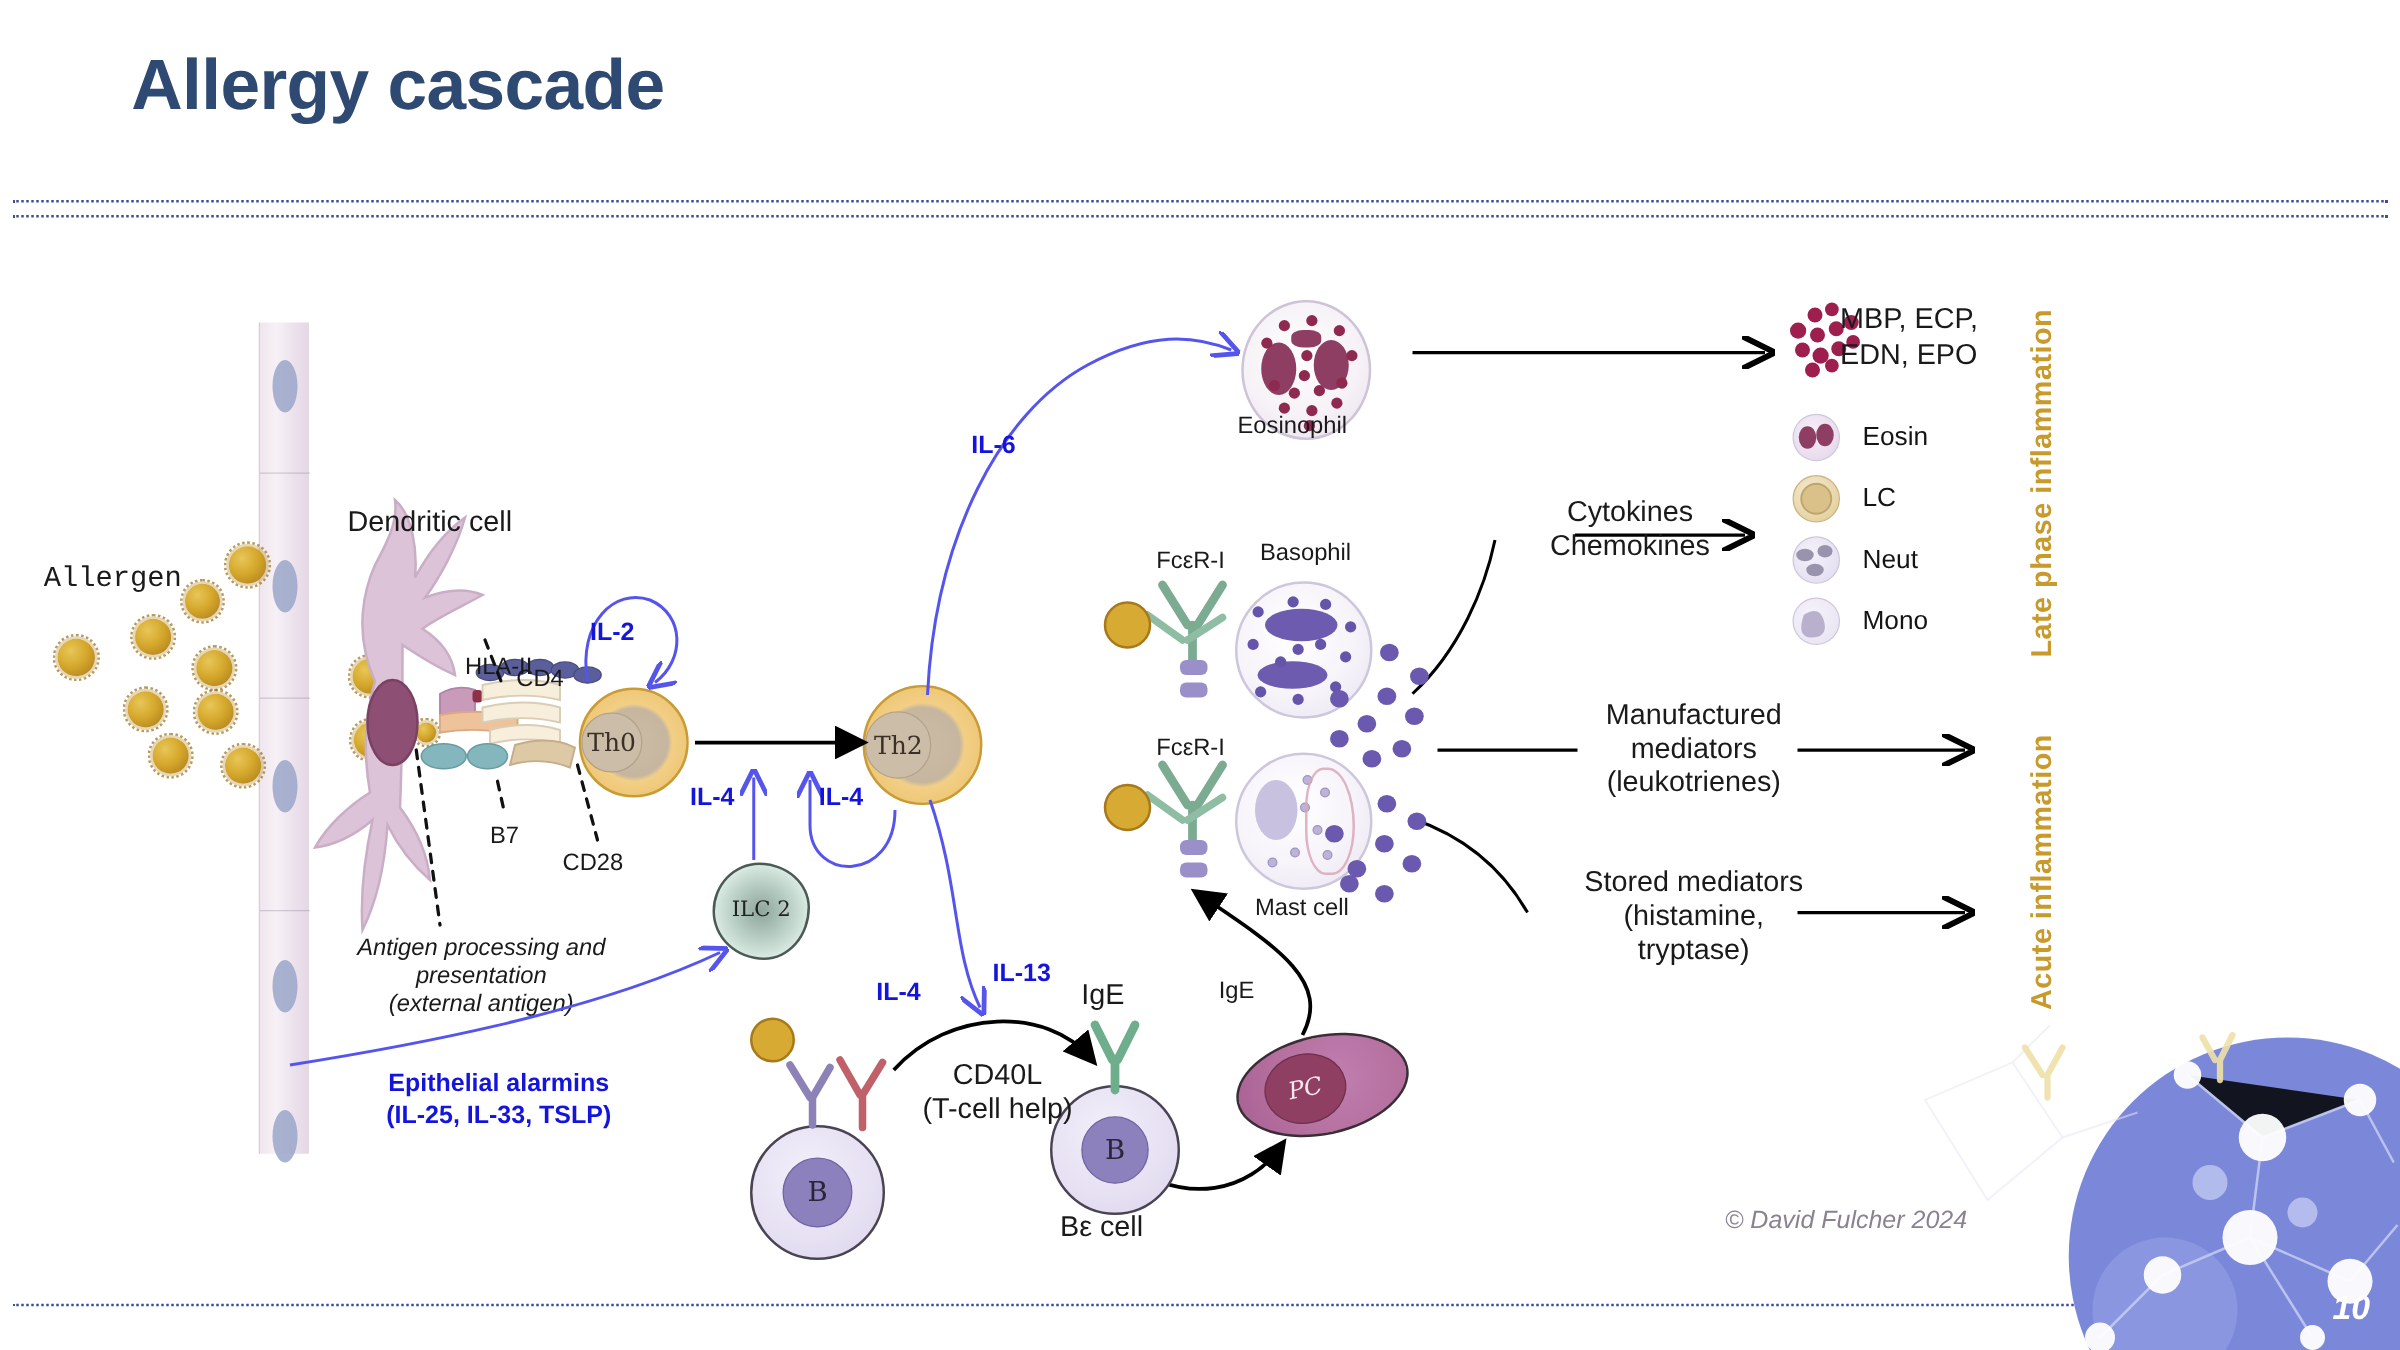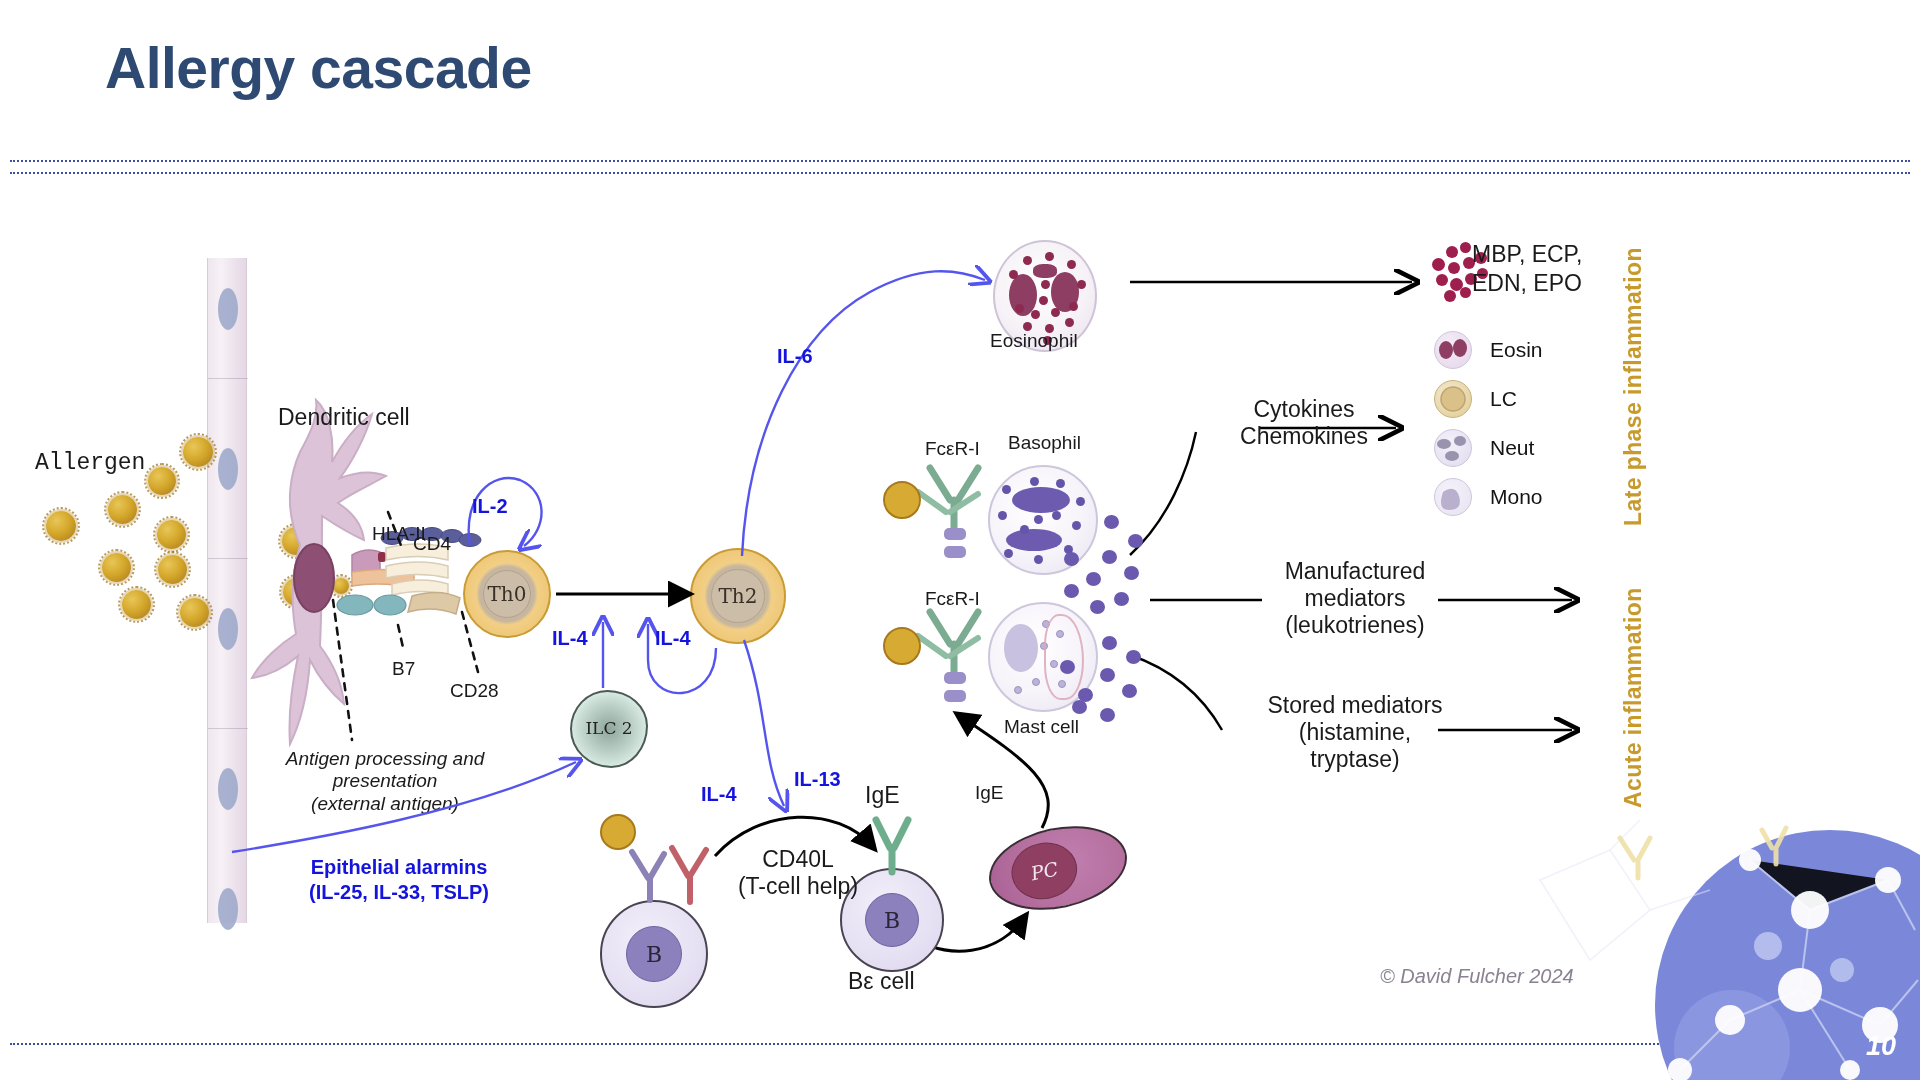--- a/index.html
+++ b/index.html
@@ -105,21 +105,21 @@
     border-radius:50%;
     border: 2px dotted rgba(160,120,40,.75);
   }
 
   
   .tcell {
     position: absolute;
     border-radius: 50%;
     background: radial-gradient(circle at 50% 50%, #cbbca6 0%, #c6b69f 46%, #f2cf86 52%, #efc878 72%, #e9bd63 100%);
     border: 2px solid #c99b34;
-    display: flex; align-items: center; justify-content: center;
+    display: flex; align-items: center; 
   }
   .tcell .inner {
     width: 58%; height: 58%;
     border-radius: 50%;
     background: #cbbda8;
     border: 1px solid #b3a28b;
     display:flex; align-items:center; justify-content:center;
     font-family: "DejaVu Serif", serif;
     font-size: 20px;
     color: #3b3026;

